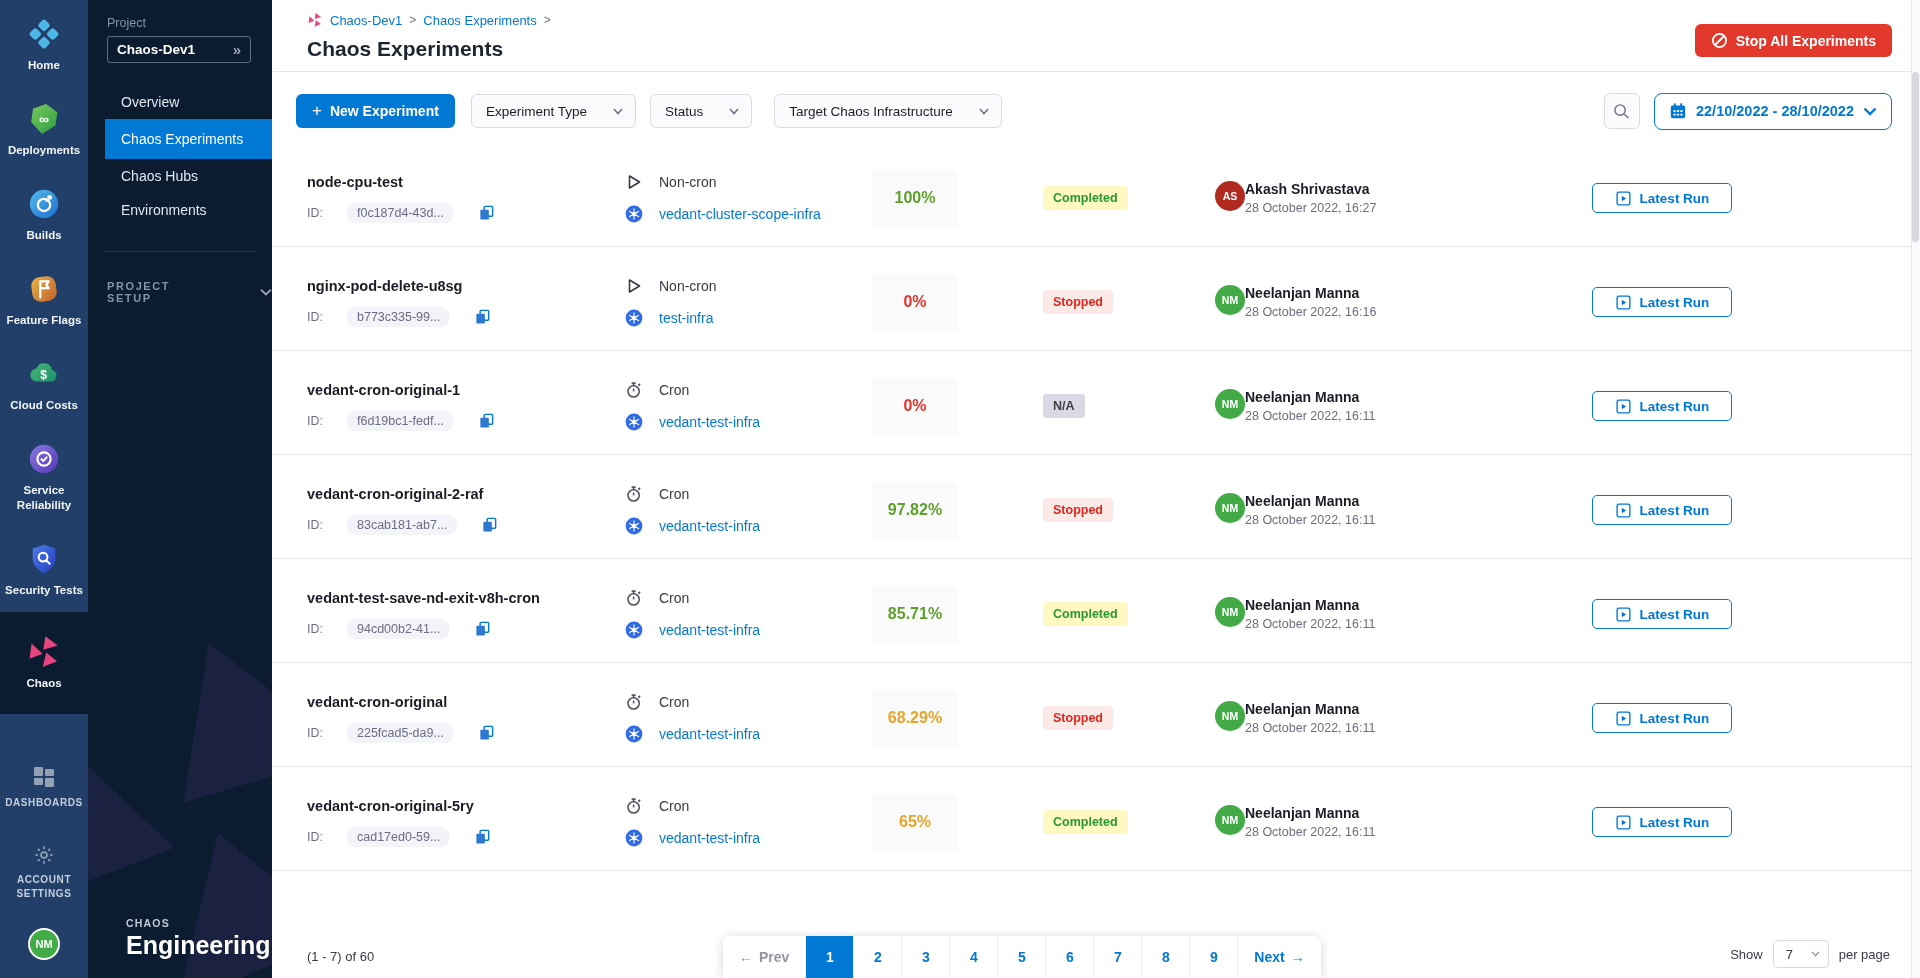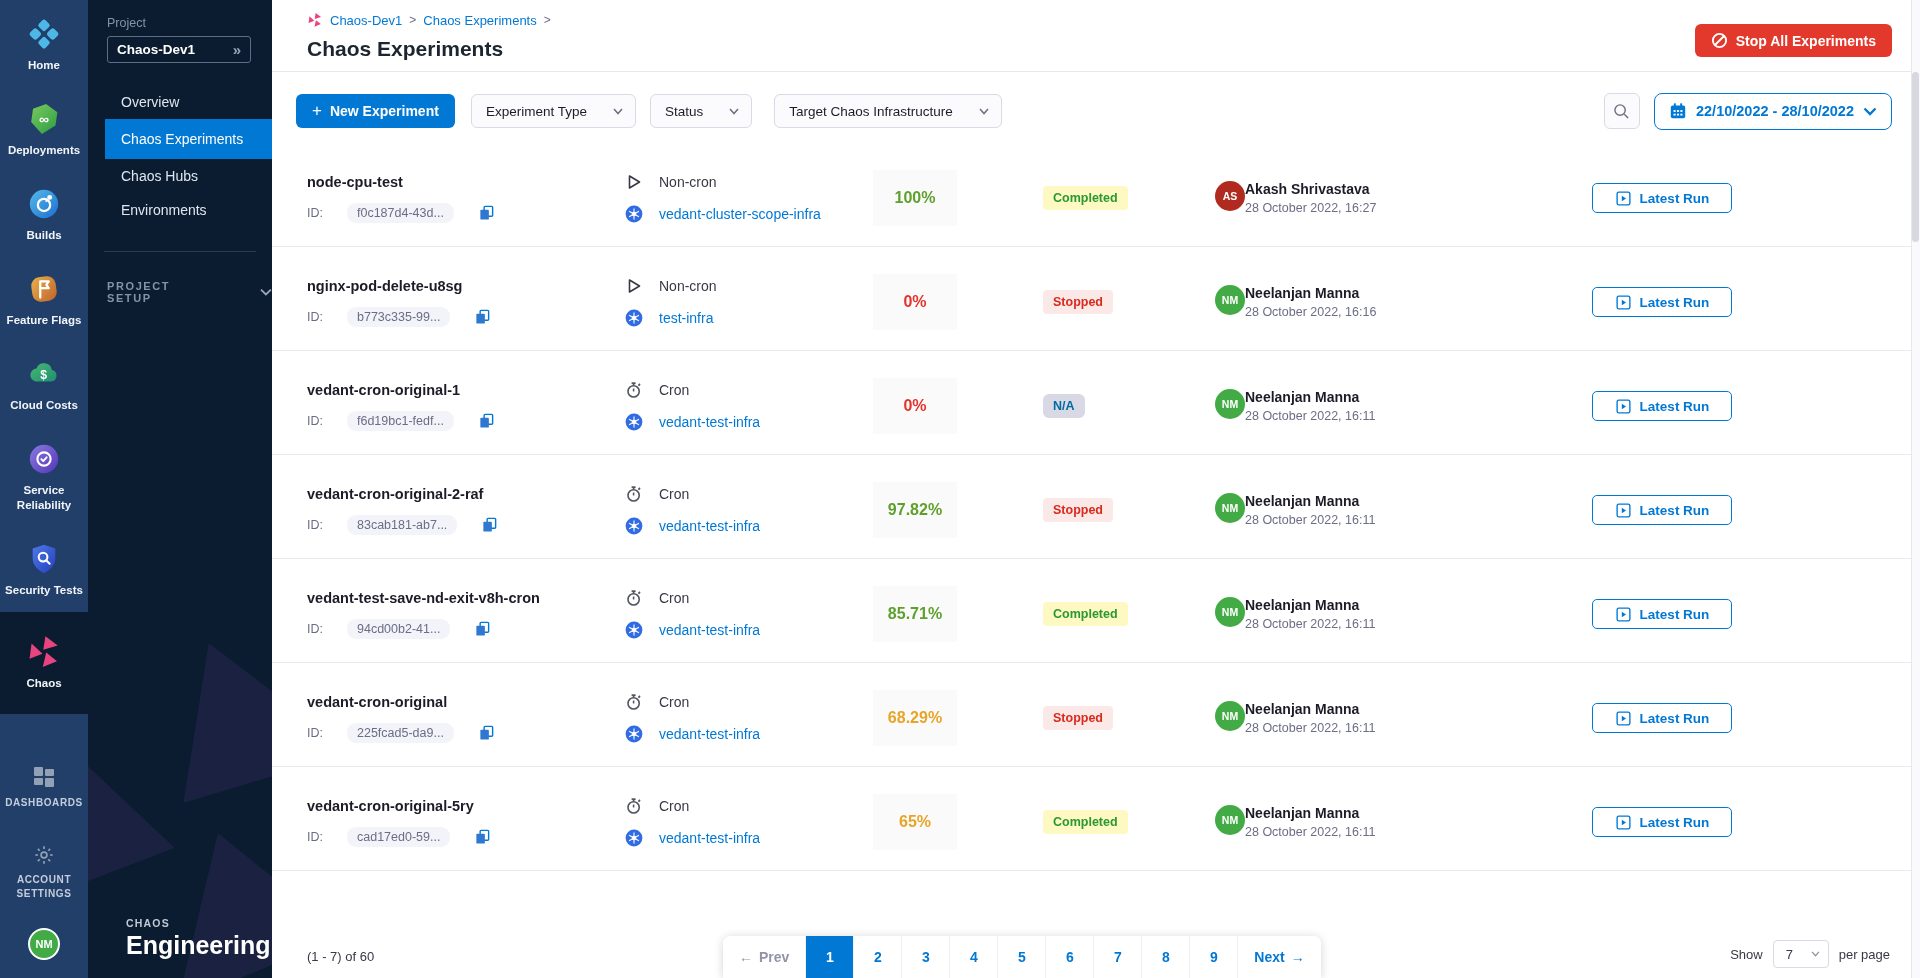--- a/index.html
+++ b/index.html
@@ -80,21 +80,21 @@
   .detcell { display:flex; flex-direction:column; gap:14px; }
   .detline { display:flex; align-items:center; gap:16px; }
   .sched { font-size:14px; color:#383946; }
   .infra { font-size:14px; color:#0278d5; text-decoration:none; cursor:pointer; }
   .scorebox { width:84px; height:56px; background:#fafafb; display:flex; align-items:center; justify-content:center;
     font-size:16px; font-weight:700; }
   .score-green { color:#5fa02c; } .score-red { color:#e3342c; } .score-orange { color:#e8a426; }
   .pill { display:inline-block; padding:5px 10px; border-radius:4px; font-size:12.5px; font-weight:700; }
   .st-completed { background:#fef9c3; color:#299930; }
   .st-stopped { background:#fbe9e7; color:#da291d; }
-  .st-na { background:#d8d9e4; color:#0369a1;border-radius:6px; }
+  .st-na { background:#d8d9e4; color:#404040; }
   .usercell { display:flex; align-items:flex-start; }
   .uavatar { width:30px; height:30px; border-radius:50%; display:flex; align-items:center; justify-content:center;
     color:#fff; font-size:10.5px; font-weight:700; }
   .uname { font-size:14px; font-weight:700; color:#1c1c28; }
   .udate { font-size:12.5px; color:#6b6d85; margin-top:4px; }
   .run-btn { height:30px; width:140px; border:1px solid #0278d5; border-radius:5px; background:#fff; color:#0278d5;
     font-weight:700; font-size:13.5px; display:flex; align-items:center; justify-content:center; gap:8px; cursor:pointer; font-family:inherit; }
   .dots { margin-left:66px; cursor:pointer; padding:4px; }
 
   

